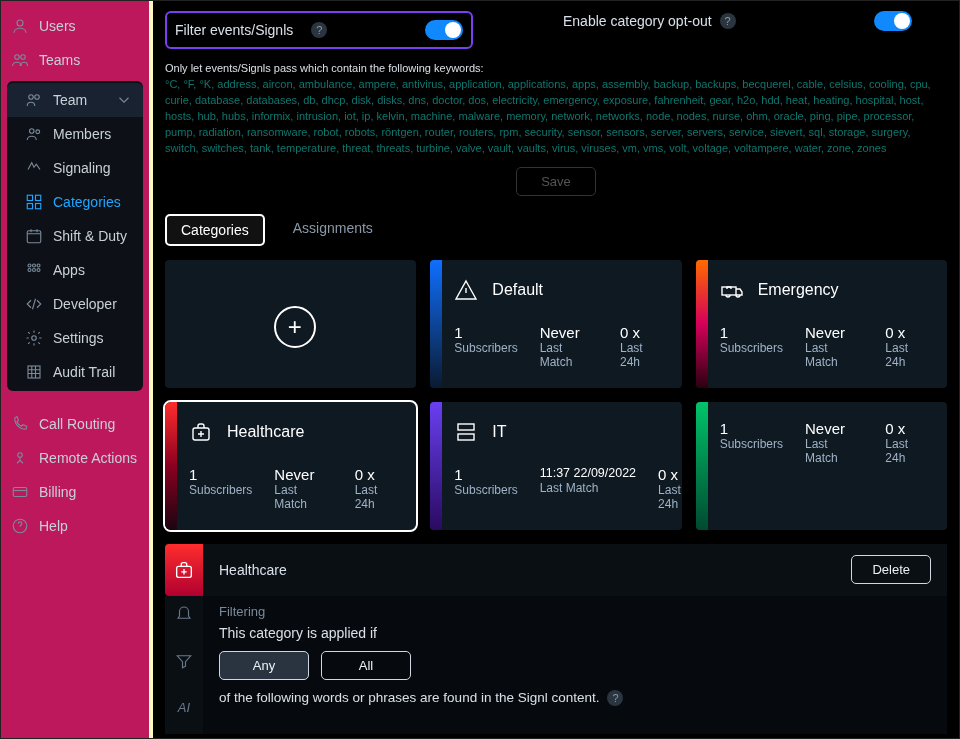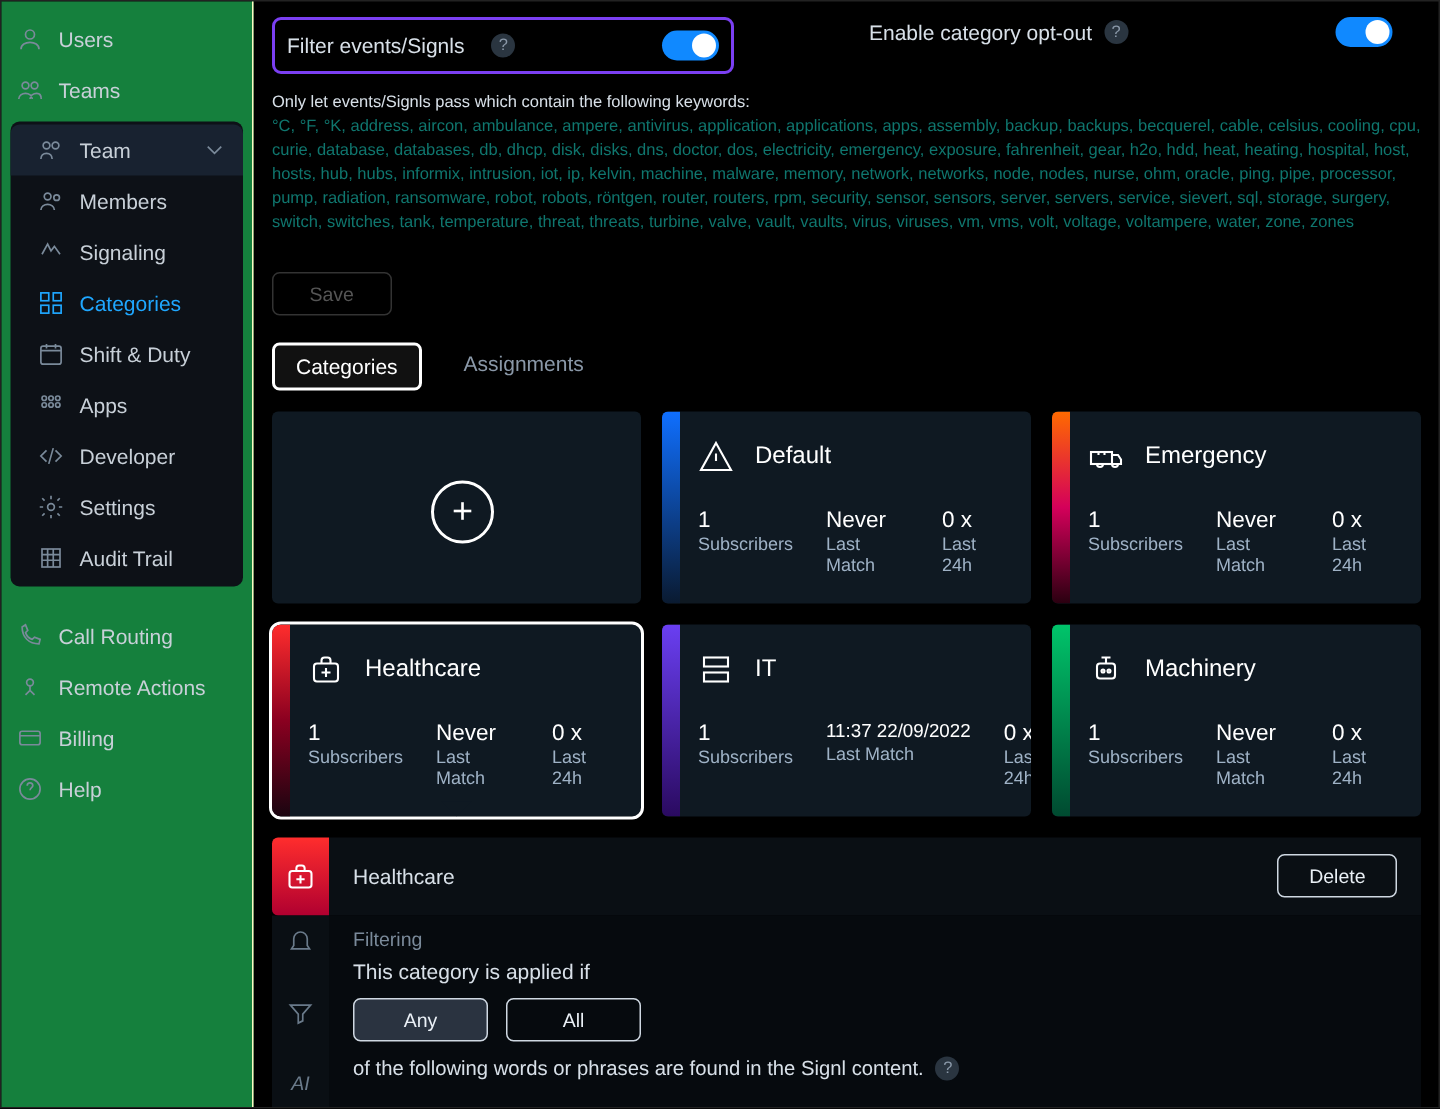--- a/index.html
+++ b/index.html
@@ -1,39 +1,39 @@
 <!DOCTYPE html>
 <html><head>
 <meta charset="utf-8">
 <style>
   *{box-sizing:border-box;margin:0;padding:0;font-family:-apple-system,BlinkMacSystemFont,"Segoe UI",sans-serif}
   body{background:#000;color:#d8e0e8;font-size:14px;overflow:hidden;width:960px;height:739px}
   .app{display:flex;width:960px;height:739px;border:1px solid #222}
-  .sidebar{width:168px;background:#15803d;border-right:1px solid #fef9c3;padding-top:8px;flex-shrink:0}
+  .sidebar{width:152px;background:#be185d;border-right:4px solid #fef9c3;padding-top:8px;flex-shrink:0}
   .nav-item{display:flex;align-items:center;gap:10px;padding:8px 10px;color:#c8d0d8;cursor:pointer;font-size:14px}
   .nav-icon{width:18px;height:18px;display:flex;align-items:center;justify-content:center;color:#7a8a9a}
   .nav-icon svg{width:18px;height:18px;stroke:currentColor;fill:none;stroke-width:1.5}
   .nav-sub{background:#0d1117;margin:4px 6px;border-radius:6px;padding:2px 0}
   .nav-sub .nav-item{padding-left:18px}
   .nav-sub .nav-item.head{background:#182230;border-radius:6px 6px 0 0;font-weight:400;justify-content:space-between;padding-right:10px}
   .nav-item.active{color:#1fa7ff}
   .nav-item.active .nav-icon{color:#1fa7ff}
   .main{flex:1;overflow:auto;position:relative;padding:10px 12px 0 12px}
   .topbar{display:flex;gap:30px;align-items:flex-start}
   .filter-hl{border:2px solid #7b3ff2;border-radius:6px;padding:4px 8px;display:flex;align-items:center;flex:0 0 308px;height:38px}
   .toggle-row{display:flex;align-items:center;gap:18px}
   .toggle{width:38px;height:20px;border-radius:10px;background:#1089ff;position:relative;flex-shrink:0}
   .toggle::after{content:"";position:absolute;right:2px;top:2px;width:16px;height:16px;background:#fff;border-radius:50%}
   .help-dot{width:16px;height:16px;border-radius:50%;background:#2a3540;color:#8a98a8;display:inline-flex;align-items:center;justify-content:center;font-size:11px}
   .optout{display:flex;align-items:center;gap:8px;margin-left:60px}
   .optout .toggle{margin-left:130px}
   .desc{margin-top:12px;font-size:11px;line-height:1.45;color:#c8d0d8}
   .desc .lead{color:#d8e0e8}
   .kw{color:#0f766e}
-  .save-row{display:flex;justify-content:flex-start;margin:24px 0 18px}
+  .save-row{display:flex;justify-content:center;margin:10px 0 18px}
   .btn-save{border:1px solid #333;background:transparent;color:#555;padding:6px 24px;border-radius:5px;font-size:13px}
   .tabs{display:flex;gap:14px;margin-bottom:14px}
   .tab{padding:6px 14px;border-radius:5px;color:#8a98a8;font-size:14px}
   .tab.active{border:2px solid #fff;color:#fff;background:#111}
   .cards{display:grid;grid-template-columns:repeat(3,1fr);gap:14px}
   .card{background:#0f1922;border-radius:4px;height:128px;position:relative;padding:18px 16px 12px 24px;overflow:hidden}
   .card .stripe{position:absolute;left:0;top:0;bottom:0;width:12px}
   .card.add{display:flex;align-items:center;justify-content:center}
   .plus{width:42px;height:42px;border:2px solid #fff;border-radius:50%;display:flex;align-items:center;justify-content:center;color:#fff;font-size:24px;font-weight:300}
   .card-title{display:flex;align-items:center;gap:14px;color:#fff;font-size:16px;margin-bottom:22px}
@@ -361,29 +361,20 @@
             </div>
           <div class="stat">
               <span class="v">0 x</span>
               <span class="l">Last 24h</span>
             </div>
         </div>
       </div>
 
       <div class="card">
         <div class="stripe green"></div>
-        <div class="card-title">
-          <span class="cicon"><svg viewBox="0 0 24 24">
-                <rect x="6" y="8" width="12" height="10" rx="2"></rect>
-                <circle cx="10" cy="13" r="1"></circle>
-                <circle cx="14" cy="13" r="1"></circle>
-                <path d="M12 4v4M9 4h6"></path>
-              </svg></span>
-          <span>Machinery</span>
-        </div>
         <div class="stats">
           <div class="stat">
               <span class="v">1</span>
               <span class="l">Subscribers</span>
             </div>
           <div class="stat">
               <span class="v">Never</span>
               <span class="l">Last Match</span>
             </div>
           <div class="stat">

